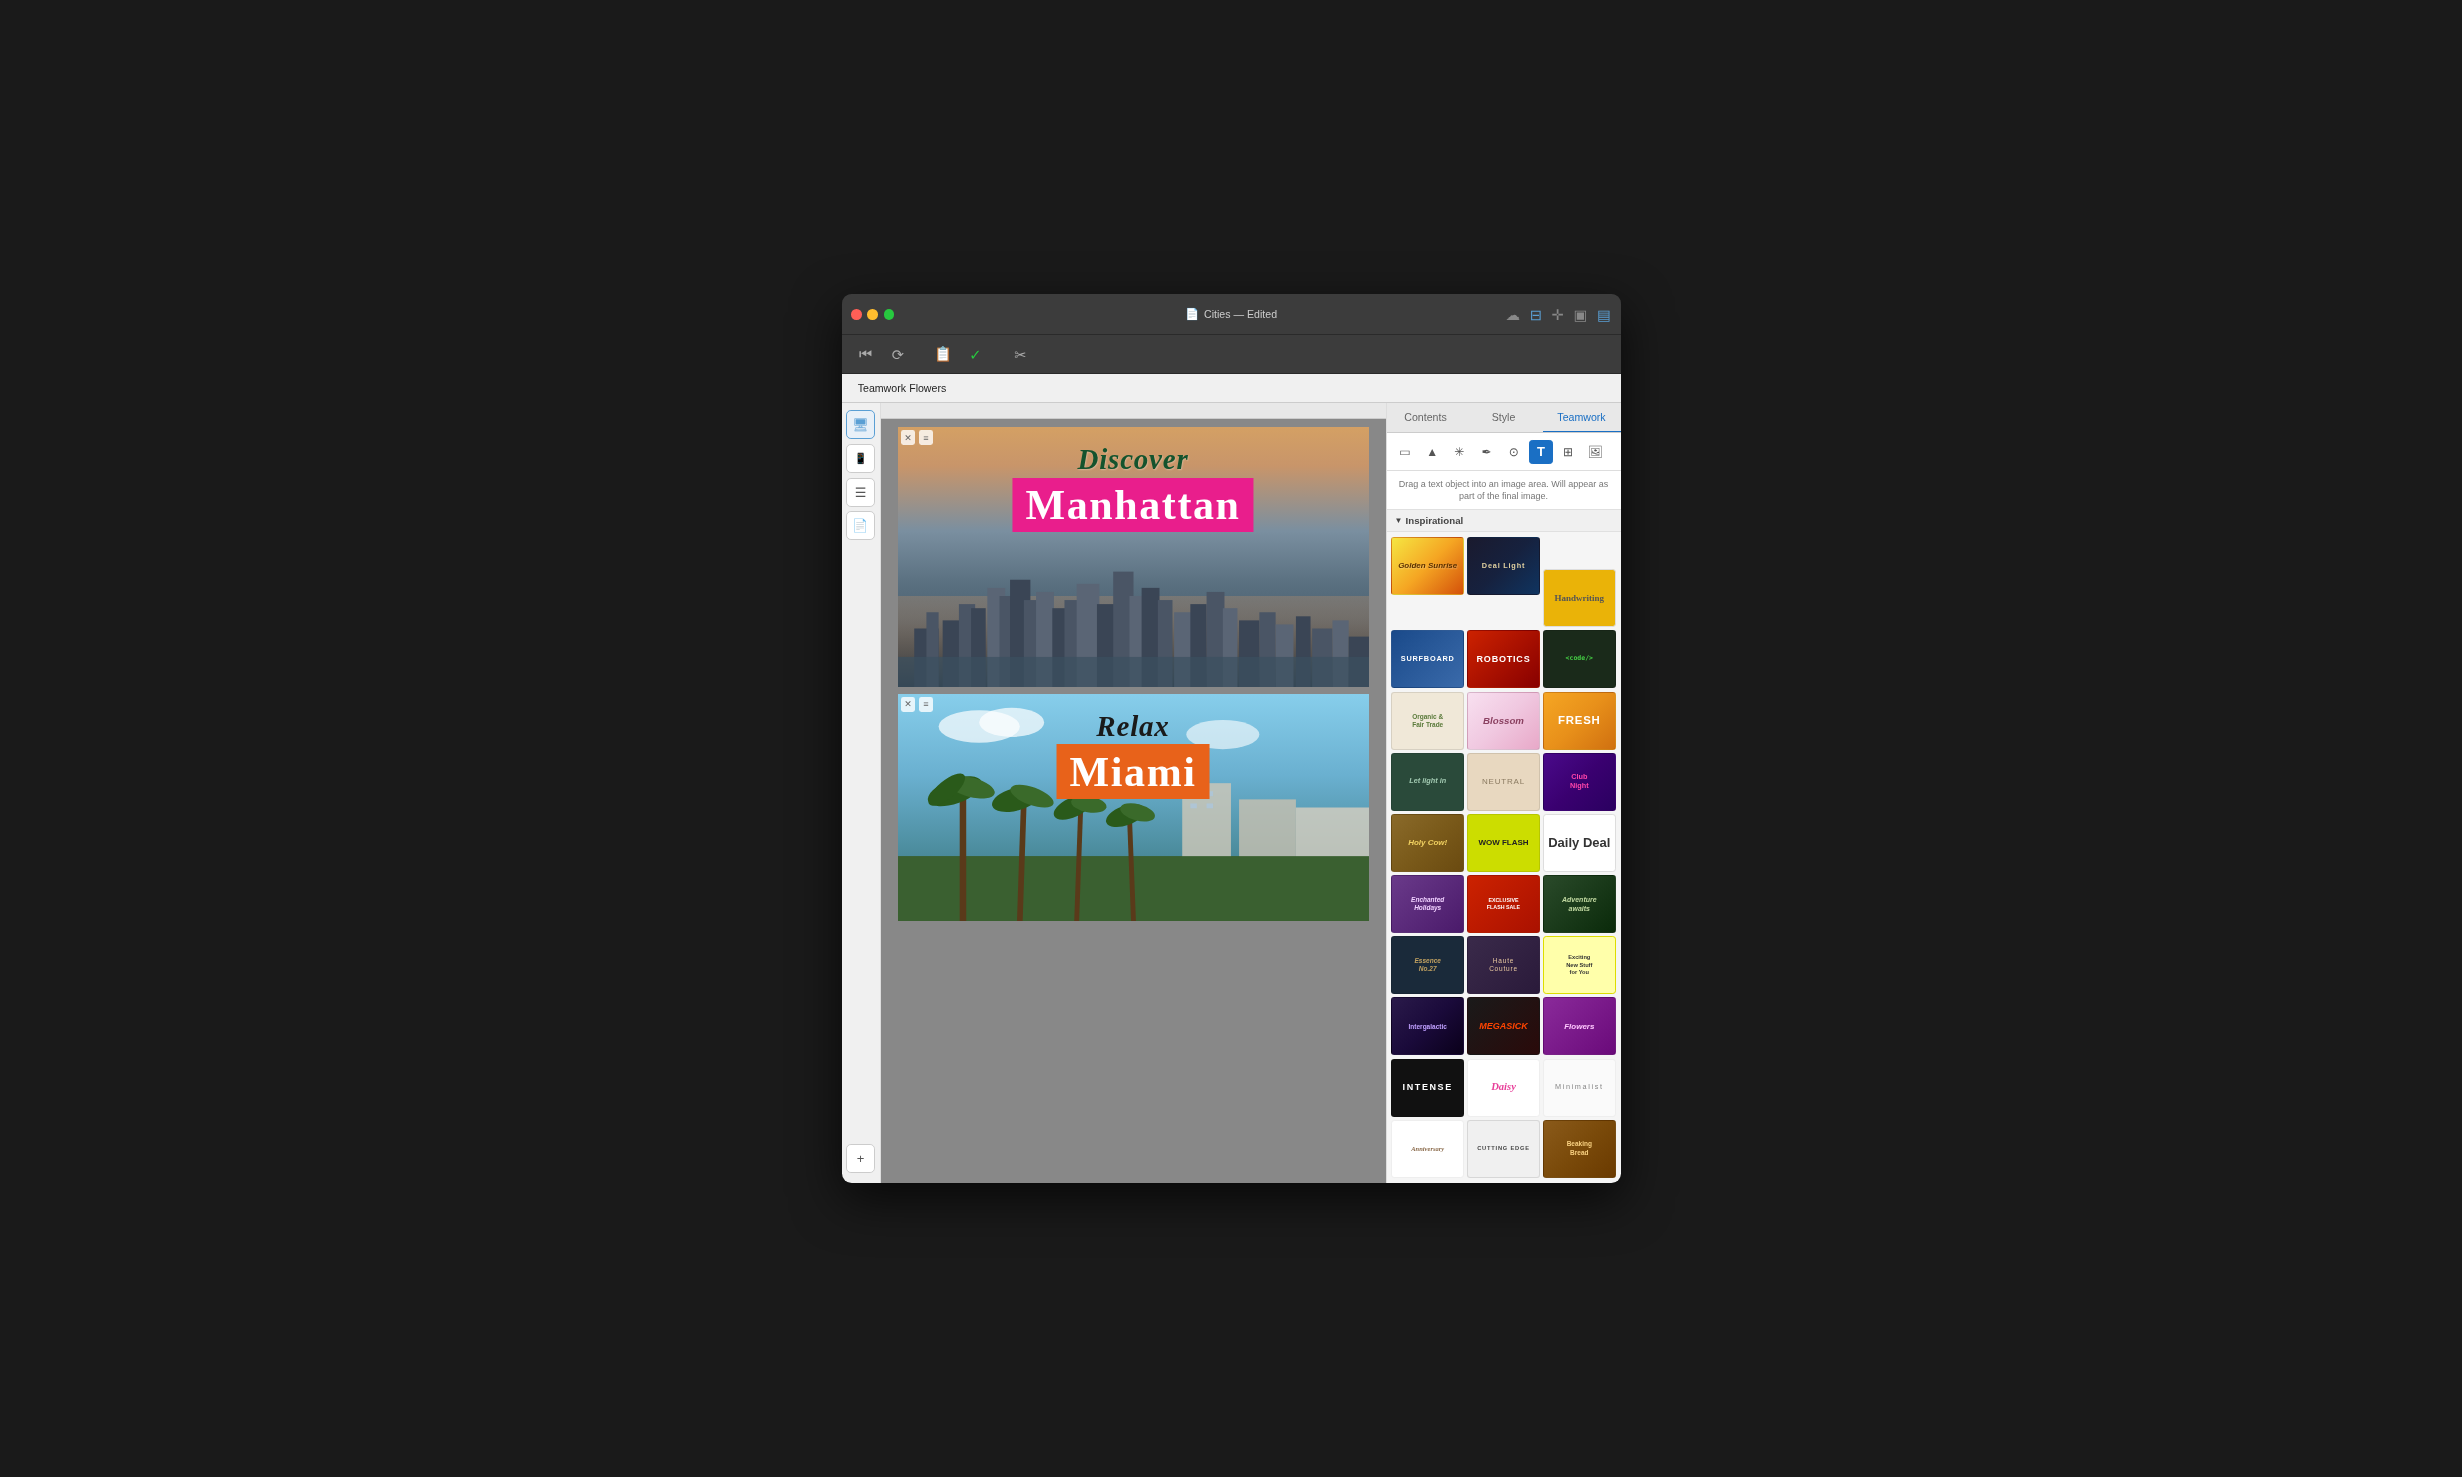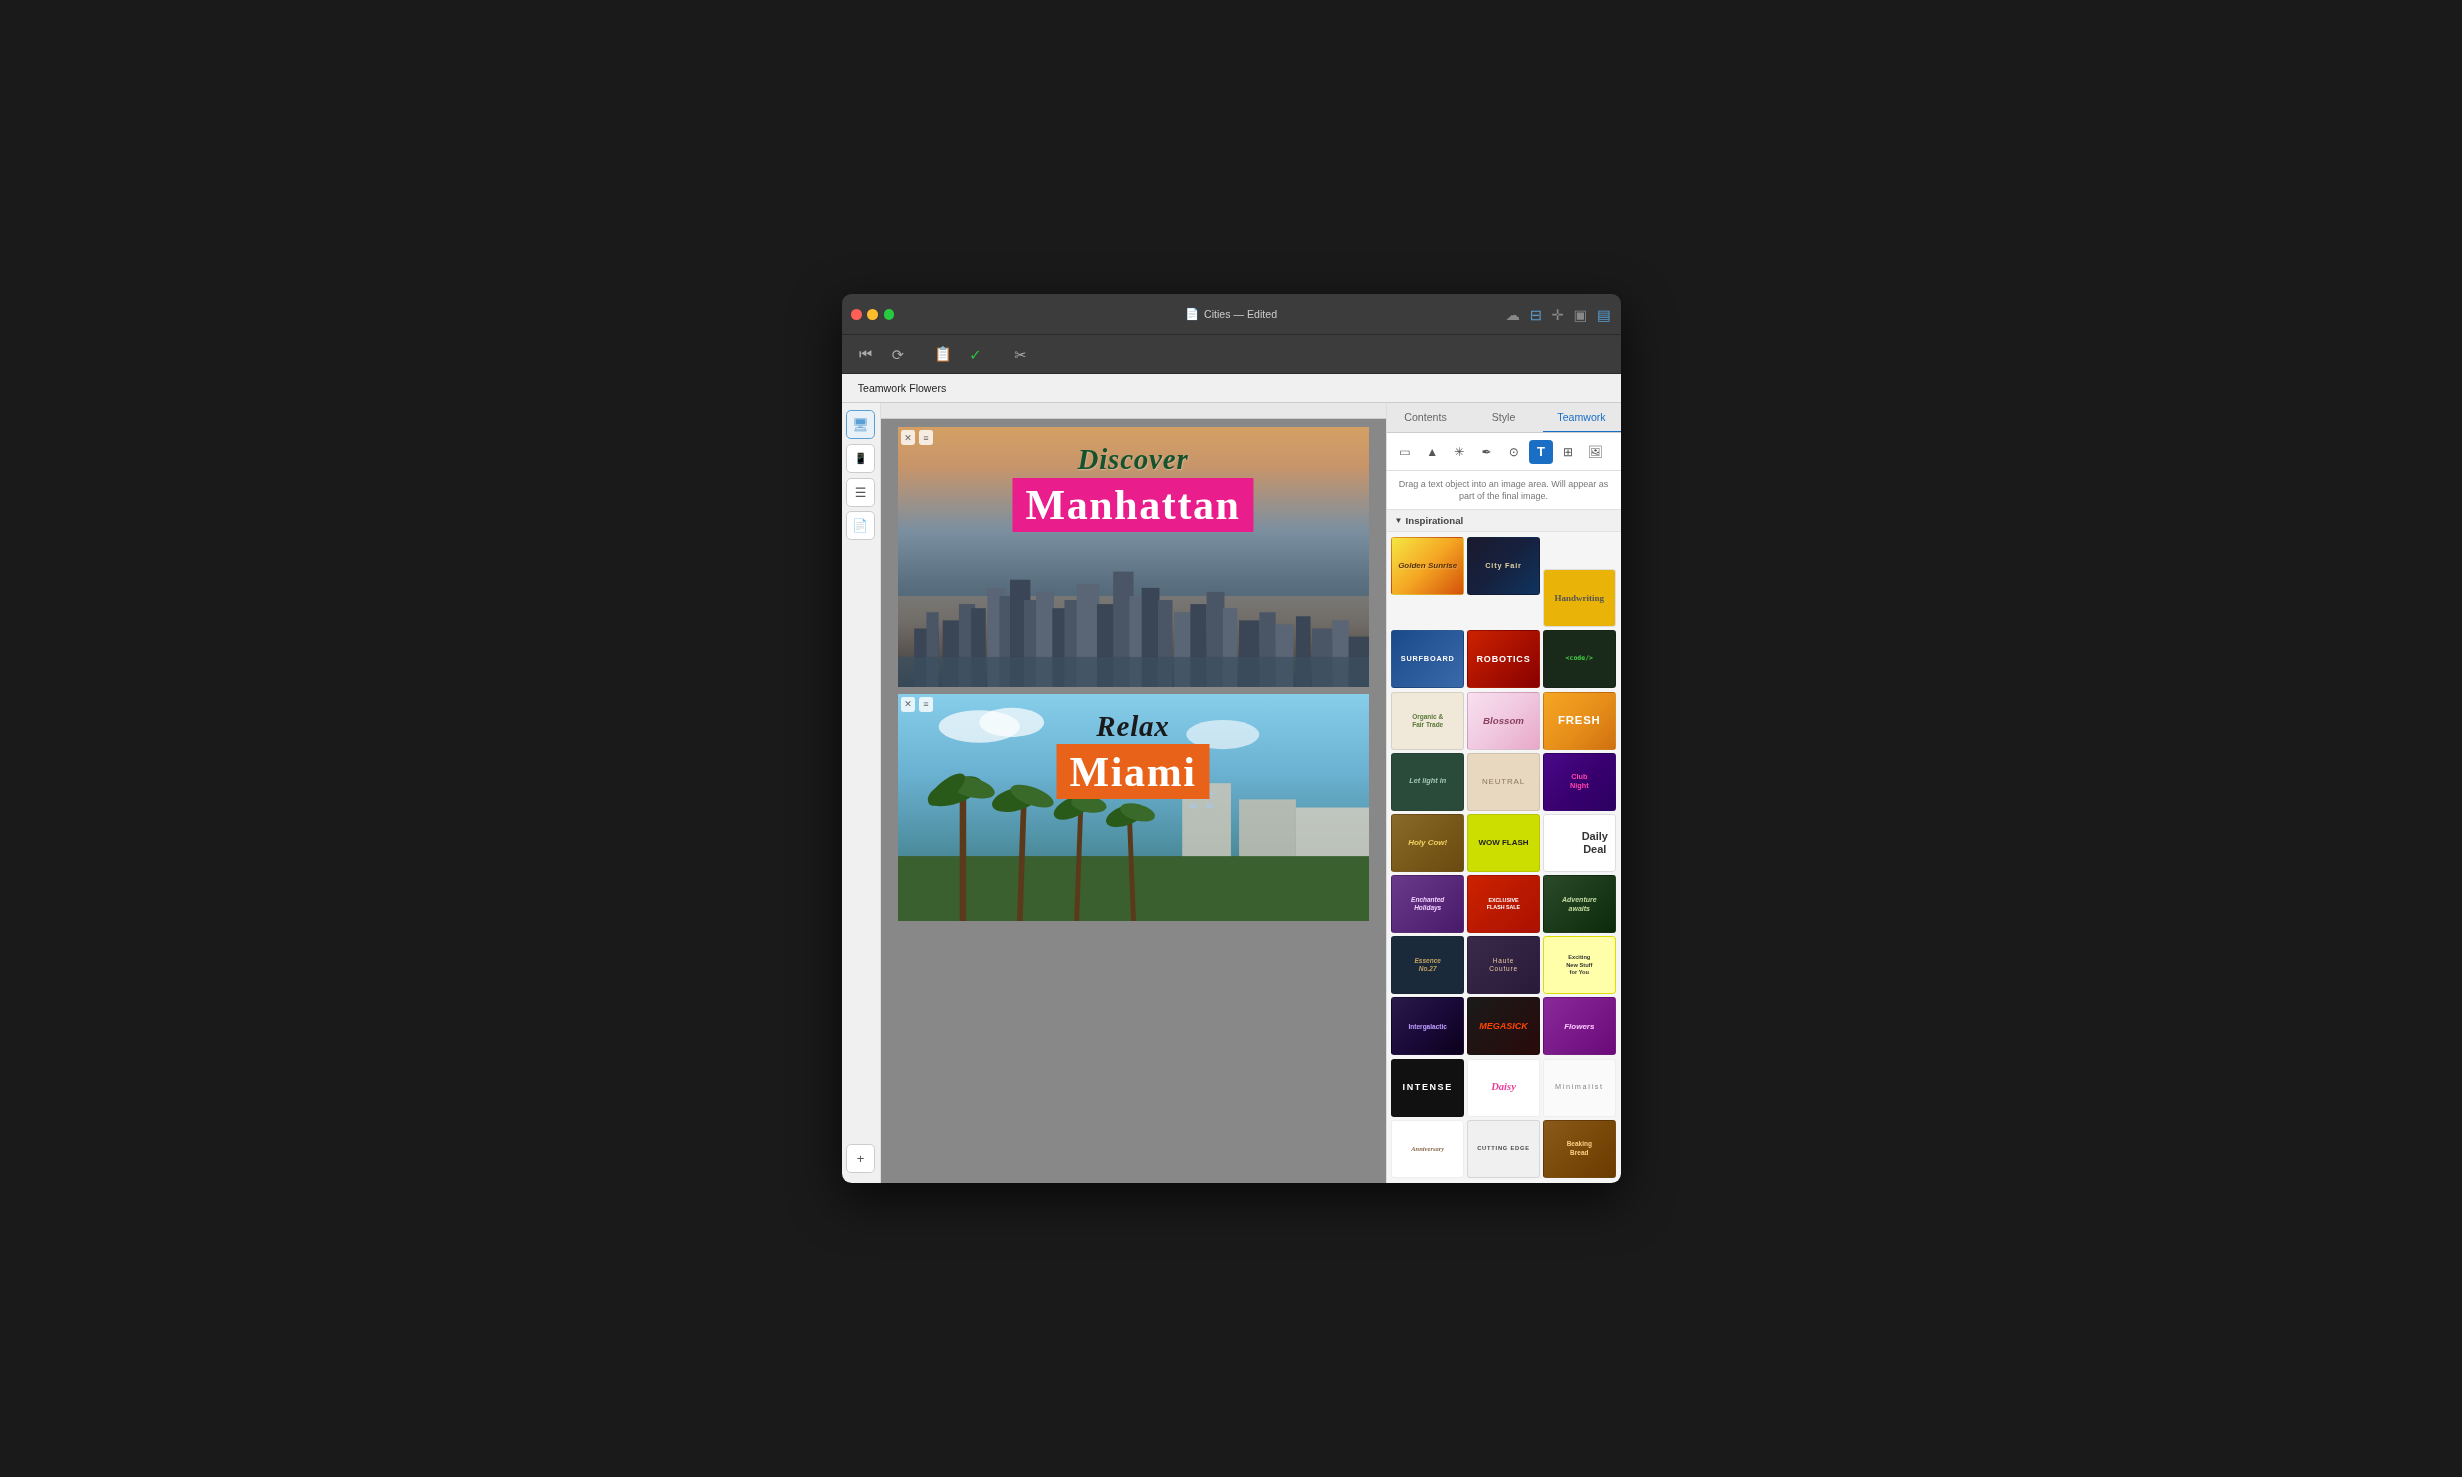--- a/index.html
+++ b/index.html
@@ -779,21 +779,21 @@
         <span class="arrow">▼</span>
         <span>Inspirational</span>
       </div>
 
       <div class="styles-grid">
 
         <div class="style-item style-golden-sunrise">
           <span>Golden Sunrise</span>
         </div>
         <div class="style-item style-city-light">
-          <span style="font-size:7.3px; color:#e0d0a0; letter-spacing:0.8px;">City Fair</span>
+          <span style="font-size:7.3px; color:#e0d0a0; letter-spacing:0.8px;">Deal Light</span>
         </div>
         <div class="style-item style-handwriting">
           <span style="font-family:cursive; color:#555; font-size:9px;">Handwriting</span>
         </div>
 
         <div class="style-item style-surfboard">
           <span style="color:white; font-size:7.3px; font-weight:900; letter-spacing:0.8px; text-transform:uppercase;">SURFBOARD</span>
         </div>
         <div class="style-item style-robotics">
           <span style="color:white; font-size:9px; font-weight:900; text-transform:uppercase;">Robotics</span>
@@ -822,21 +822,21 @@
           <span style="color:#ff44aa; font-size:7.3px; font-weight:700; line-height:1.2; text-align:center;">Club<br>Night</span>
         </div>
 
         <div class="style-item style-holy-cow">
           <span style="color:#f0d060; font-style:italic; font-size:8px;">Holy Cow!</span>
         </div>
         <div class="style-item style-wow-offer">
           <span style="color:#222; font-weight:900; font-size:8px;">WOW FLASH</span>
         </div>
         <div class="style-item style-daily-deal">
-          <span style="color:#333; font-size:11px;margin-left:31px;">Daily Deal</span>
+          <span style="color:#333; font-size:13px;">Daily Deal</span>
         </div>
 
         <div class="style-item style-enchanted">
           <span style="color:#f0d0ff; font-size:6.5px; font-style:italic; text-align:center; line-height:1.2;">Enchanted<br>Holidays</span>
         </div>
         <div class="style-item style-flash-sale">
           <span style="color:white; font-size:5.3px; font-weight:900; text-transform:uppercase; text-align:center; line-height:1.3;">EXCLUSIVE<br>FLASH SALE</span>
         </div>
         <div class="style-item style-adventure">
           <span style="color:#c0d8a0; font-size:7px; font-style:italic; text-align:center; line-height:1.3;">Adventure<br>awaits</span>

